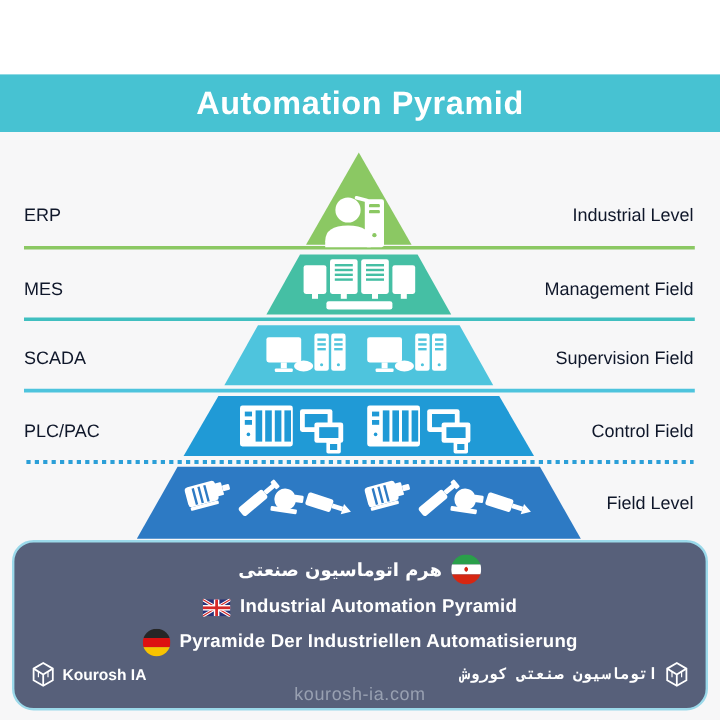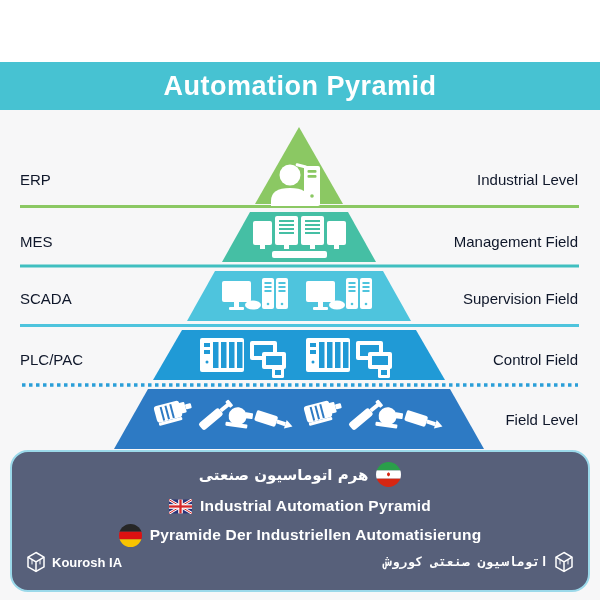--- a/index.html
+++ b/index.html
@@ -254,15 +254,16 @@
         <svg width="20" height="22" viewBox="0 0 20 22">
           <g stroke="#fff" stroke-width="1.5" fill="none">
             <polygon points="10,1.5 18,6.2 18,15.8 10,20.5 2,15.8 2,6.2"></polygon>
             <path d="M2,6.2 L10,11 L18,6.2 M10,11 L10,20.5"></path>
             <path d="M6,8.6 L6,13.4 M14,8.6 L14,13.4" stroke-width="1"></path>
           </g>
         </svg>
       </span>
     </div>
 
+    <div class="website">kourosh-ia.com</div>
   </div>
 
 </div>
 
 </body></html>

